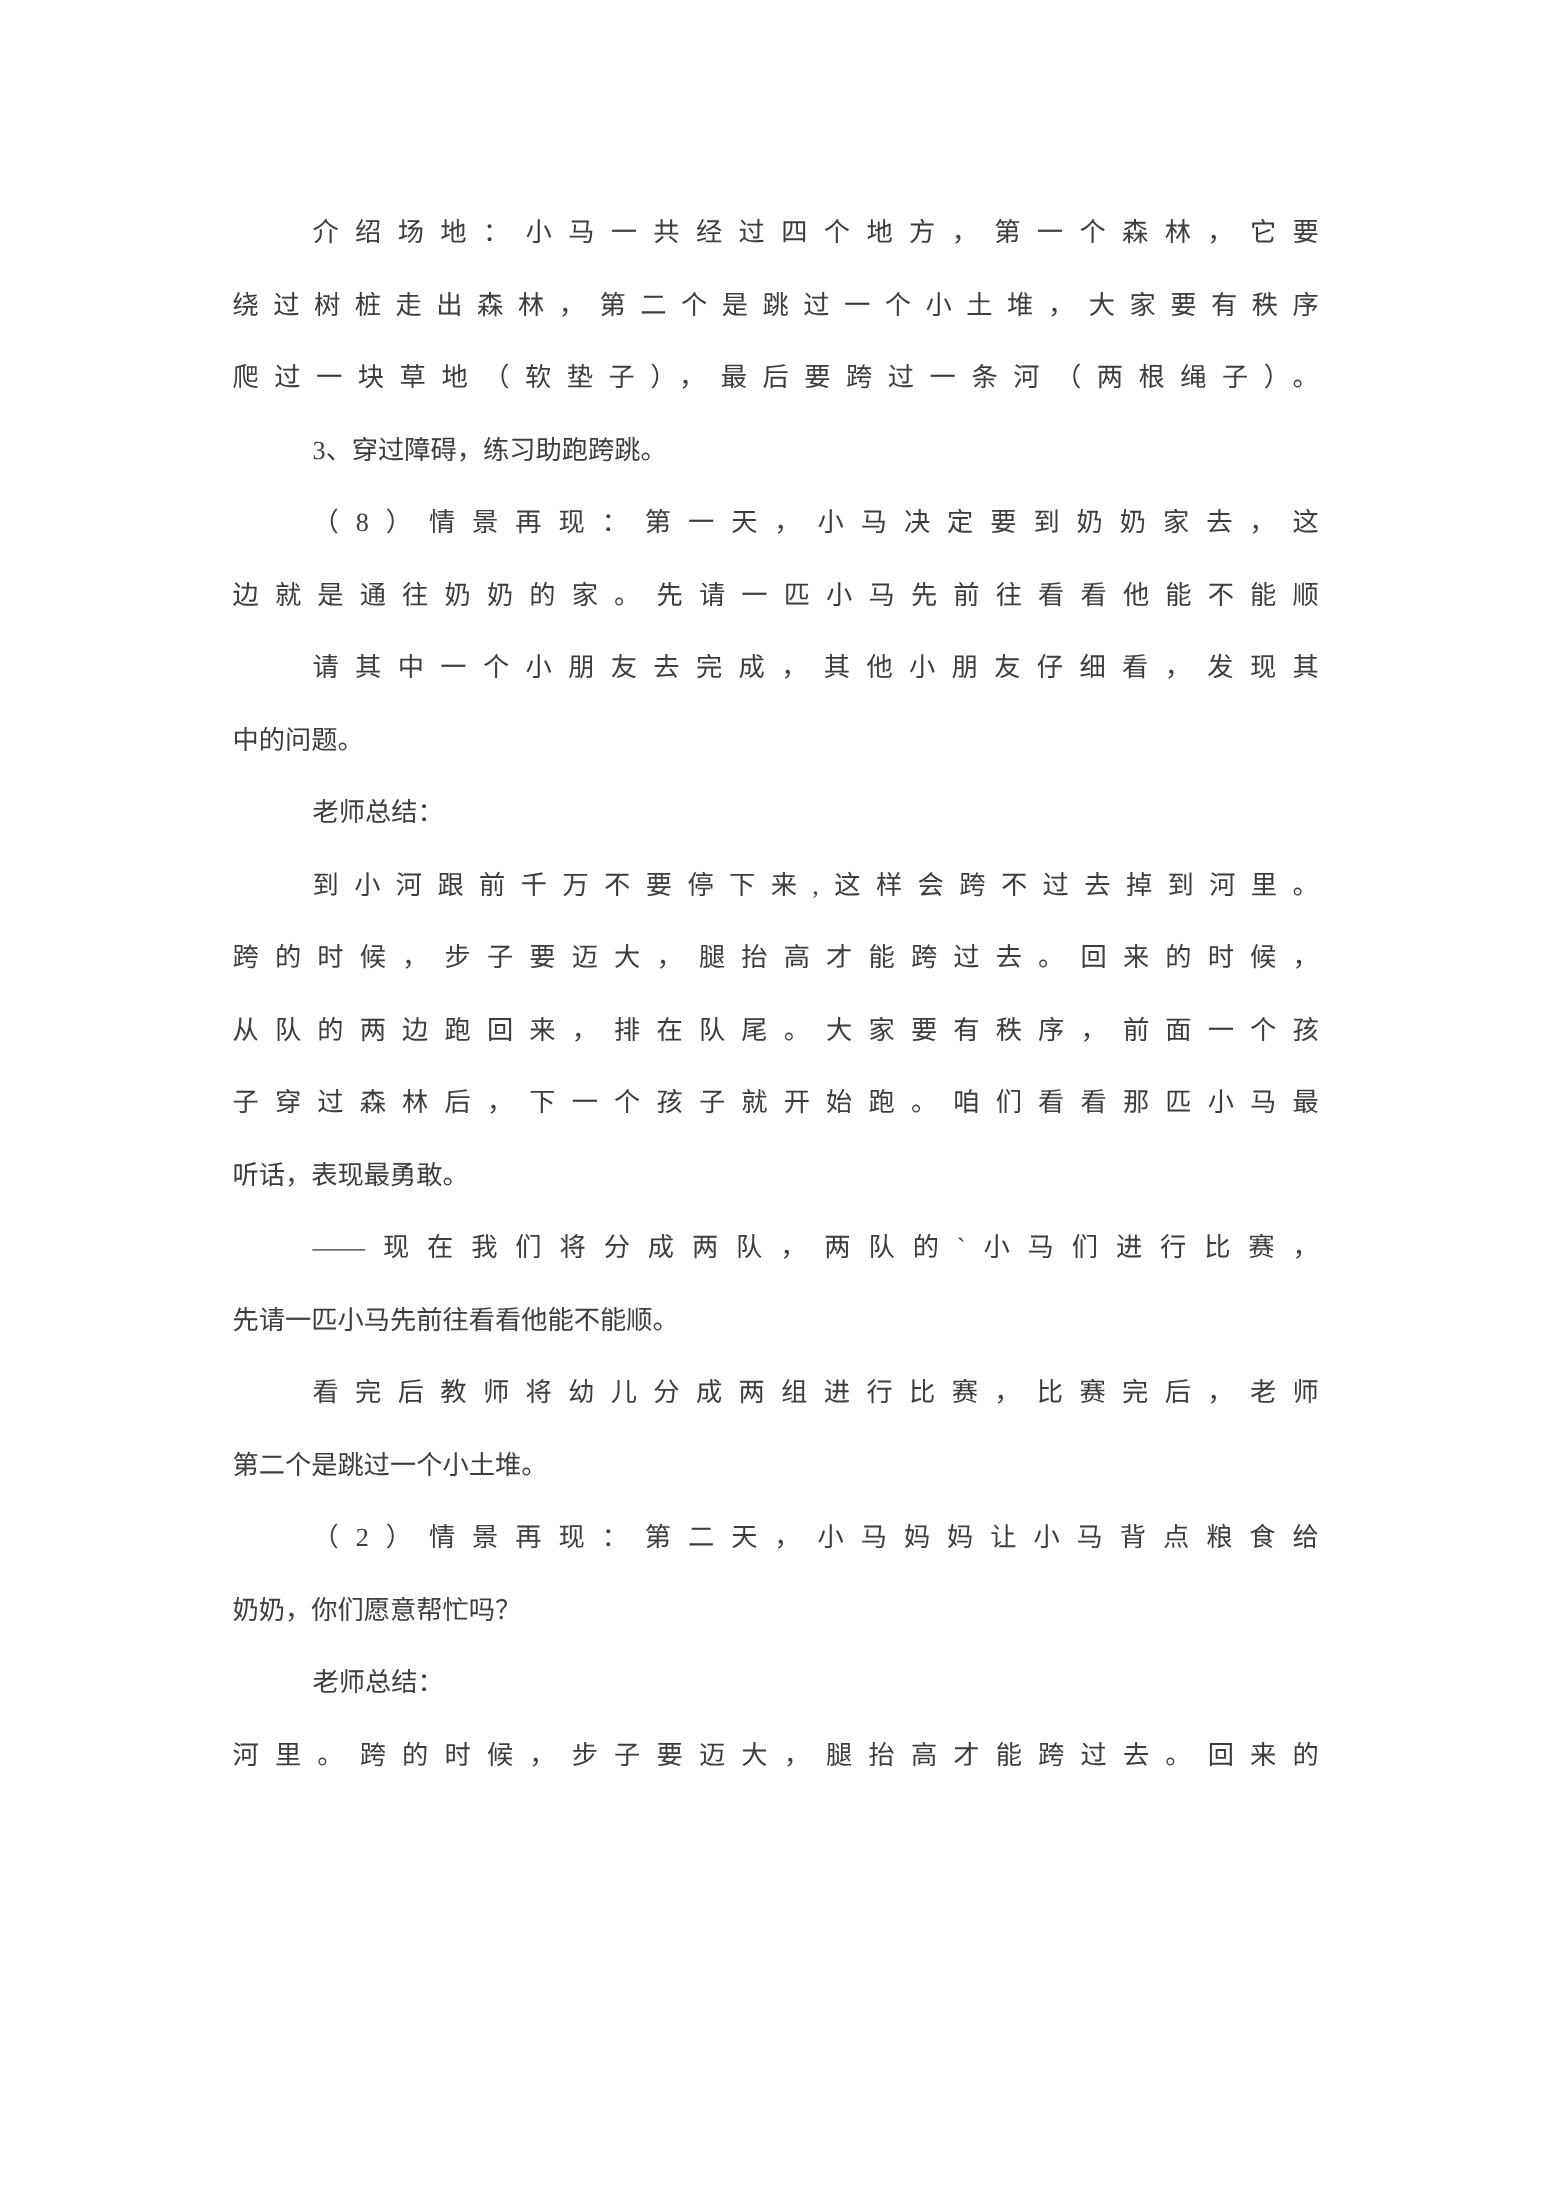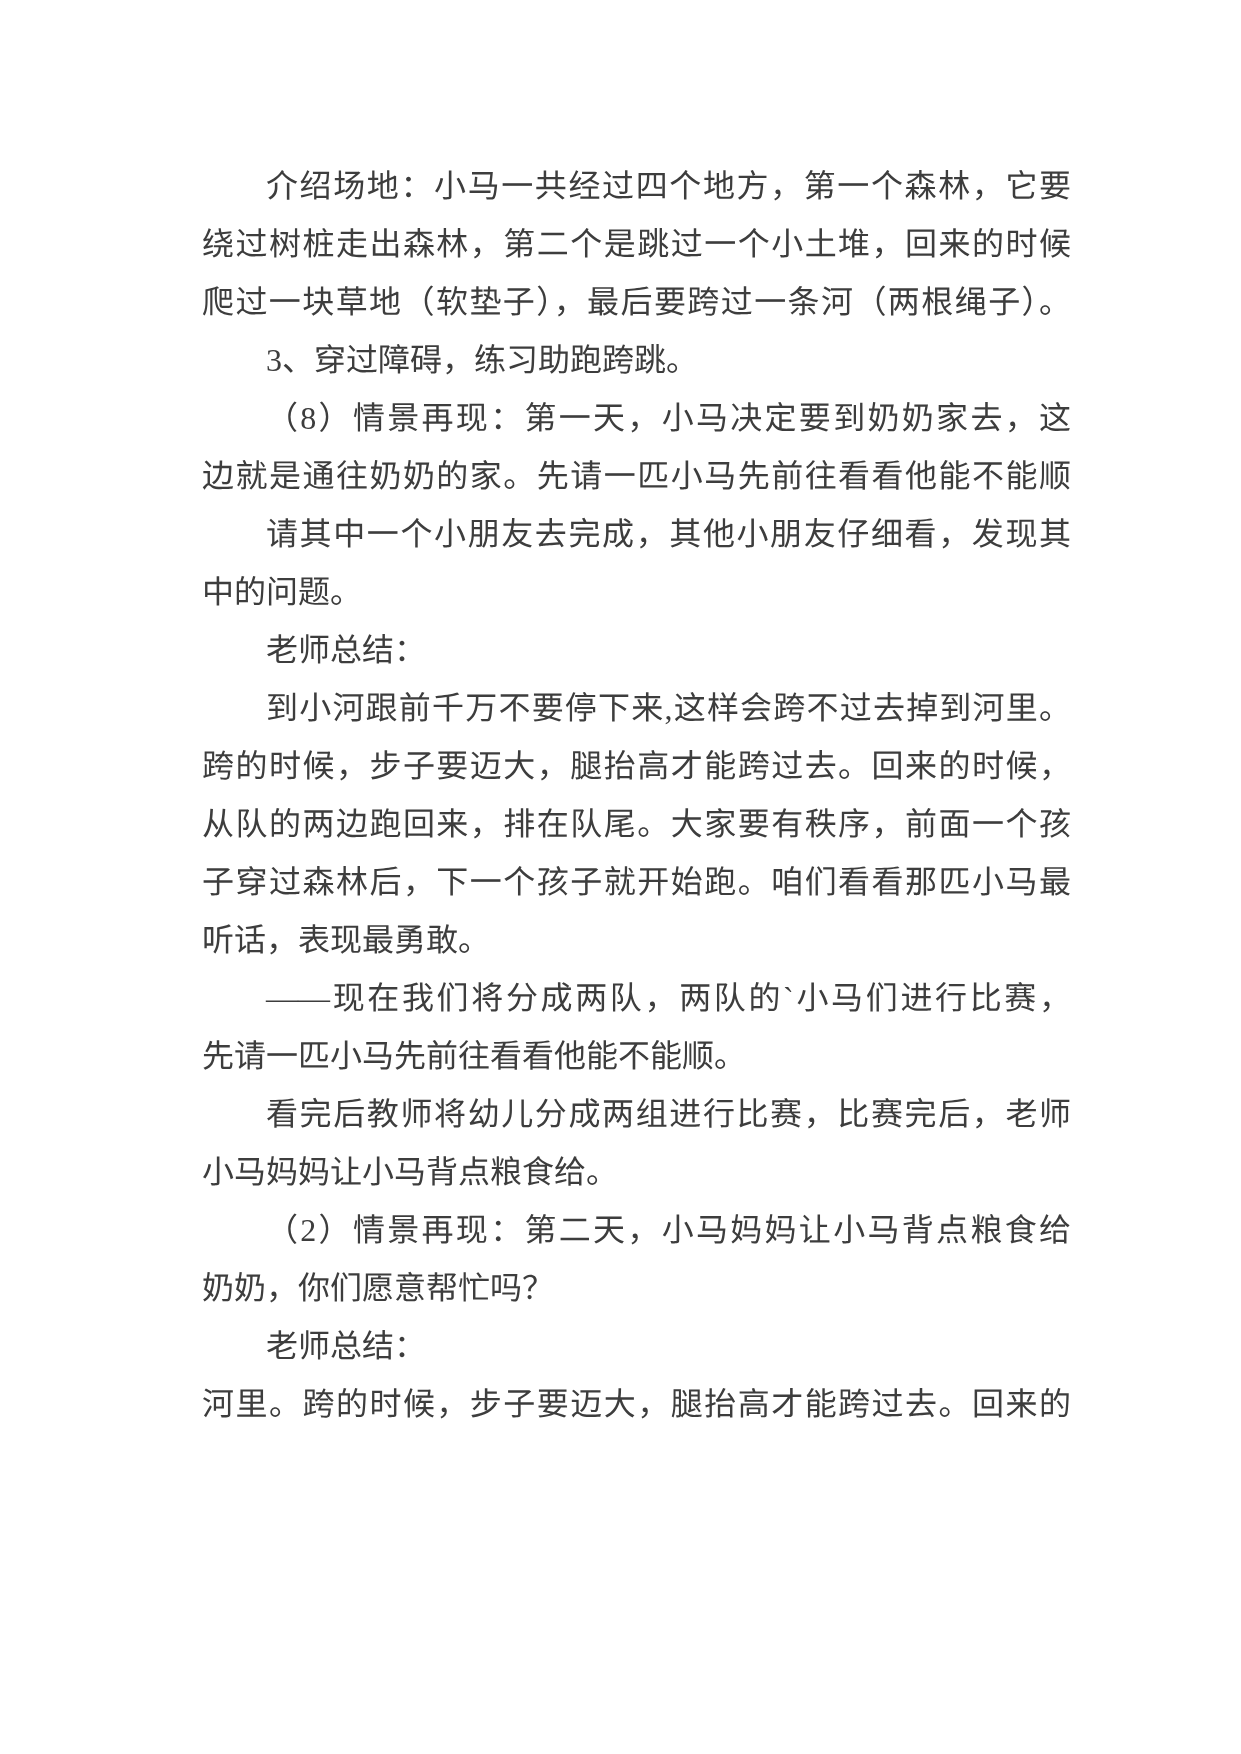--- a/index.html
+++ b/index.html
@@ -13,25 +13,24 @@
     height: 1754px;
     background: #ffffff;
     overflow: hidden;
     font-family: "Liberation Serif", "DejaVu Serif", serif;
   }
   .text-block {
     position: absolute;
     left: 186px;
     top: 157px;
     width: 869px;
-    font-size: 32px;
+    font-size: 21px;
     line-height: 58px;
     color: #3d3d3d;
     letter-spacing: 0;
-    margin-left: 16px;
   }
   .paragraph {
     margin: 0;
     padding: 0;
   }
   .text-line {
     text-align: justify;
     text-align-last: left;
     white-space: normal;
     height: 58px;
@@ -44,21 +43,21 @@
     text-indent: 64px;
   }
 </style>
 </head>
 <body>
 
 <div class="page">
   <div class="text-block" id="text-block" style="color: rgb(61, 61, 61);">
       <div class="paragraph">
         <div class="text-line indent full">介绍场地：小马一共经过四个地方，第一个森林，它要</div>
-        <div class="text-line full">绕过树桩走出森林，第二个是跳过一个小土堆，回来的时候</div>
+        <div class="text-line full">绕过树桩走出森林，第二个是跳过一个小土堆，大家要有秩序</div>
         <div class="text-line full">爬过一块草地（软垫子），最后要跨过一条河（两根绳子）。</div>
       </div>
       <div class="paragraph">
         <div class="text-line indent">3、穿过障碍，练习助跑跨跳。</div>
       </div>
       <div class="paragraph">
         <div class="text-line indent full">（8）情景再现：第一天，小马决定要到奶奶家去，这</div>
         <div class="text-line full">边就是通往奶奶的家。先请一匹小马先前往看看他能不能顺</div>
       </div>
       <div class="paragraph">
@@ -74,21 +73,21 @@
         <div class="text-line full">从队的两边跑回来，排在队尾。大家要有秩序，前面一个孩</div>
         <div class="text-line full">子穿过森林后，下一个孩子就开始跑。咱们看看那匹小马最</div>
         <div class="text-line">听话，表现最勇敢。</div>
       </div>
       <div class="paragraph">
         <div class="text-line indent full">——现在我们将分成两队，两队的`小马们进行比赛，</div>
         <div class="text-line">先请一匹小马先前往看看他能不能顺。</div>
       </div>
       <div class="paragraph">
         <div class="text-line indent full">看完后教师将幼儿分成两组进行比赛，比赛完后，老师</div>
-        <div class="text-line">小马妈妈让小马背点粮食给。</div>
+        <div class="text-line">第二个是跳过一个小土堆。</div>
       </div>
       <div class="paragraph">
         <div class="text-line indent full">（2）情景再现：第二天，小马妈妈让小马背点粮食给</div>
         <div class="text-line">奶奶，你们愿意帮忙吗？</div>
       </div>
       <div class="paragraph">
         <div class="text-line indent">老师总结：</div>
       </div>
       <div class="paragraph">
         <div class="text-line full">河里。跨的时候，步子要迈大，腿抬高才能跨过去。回来的</div>

